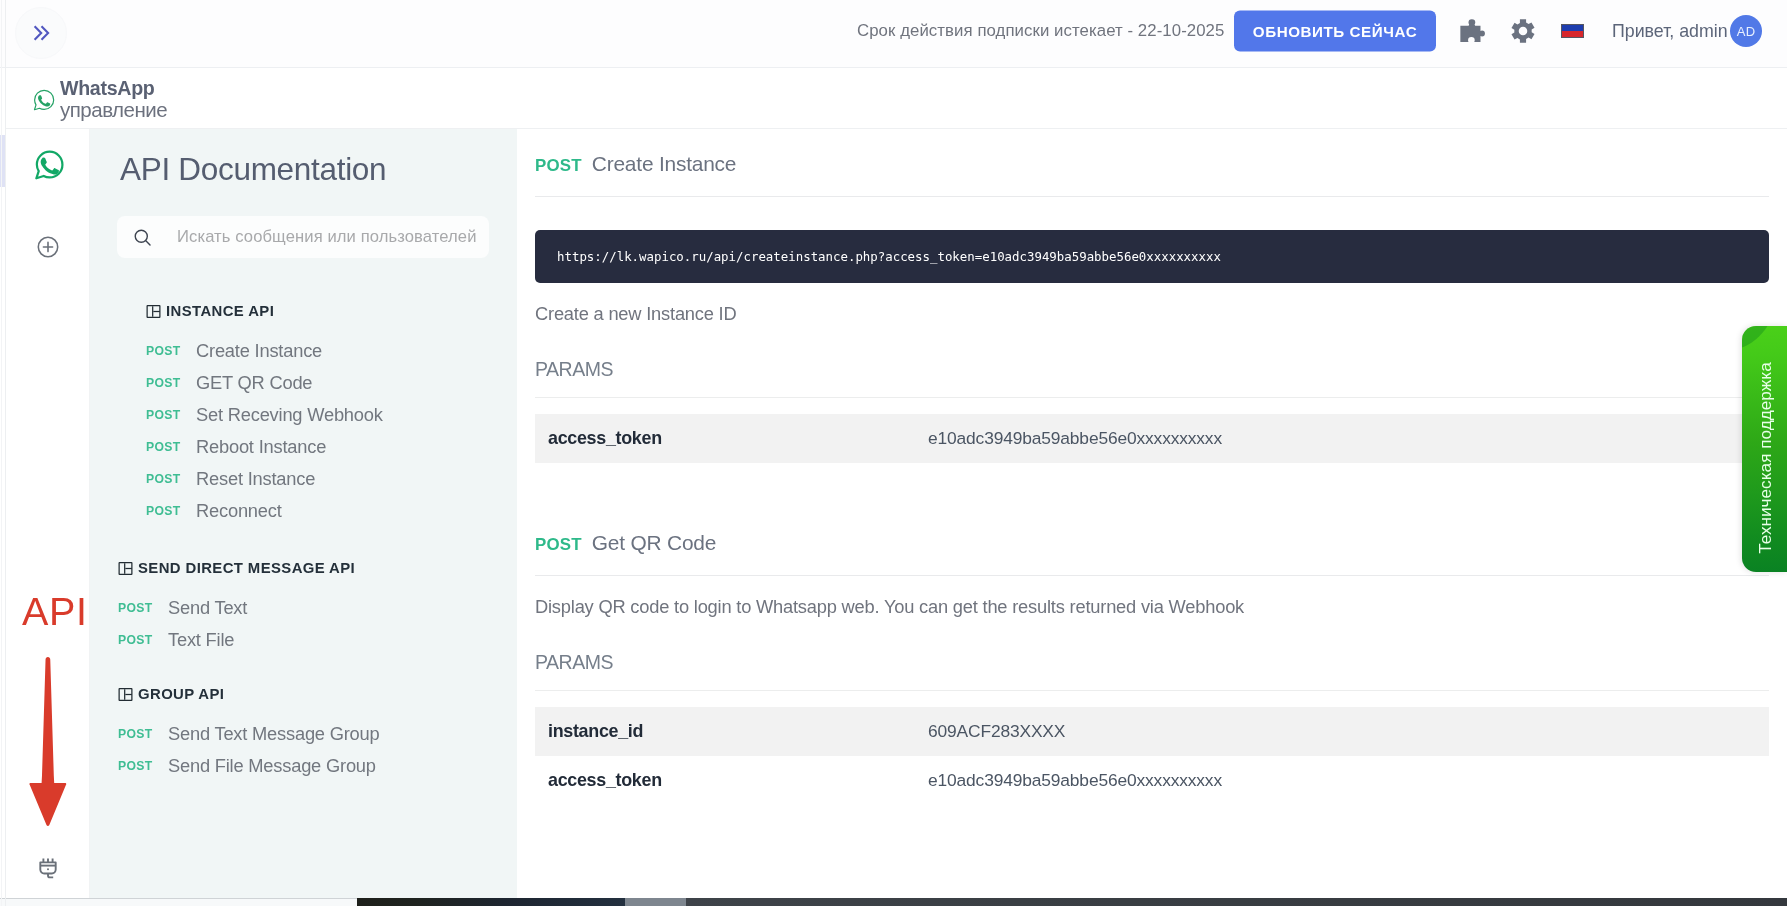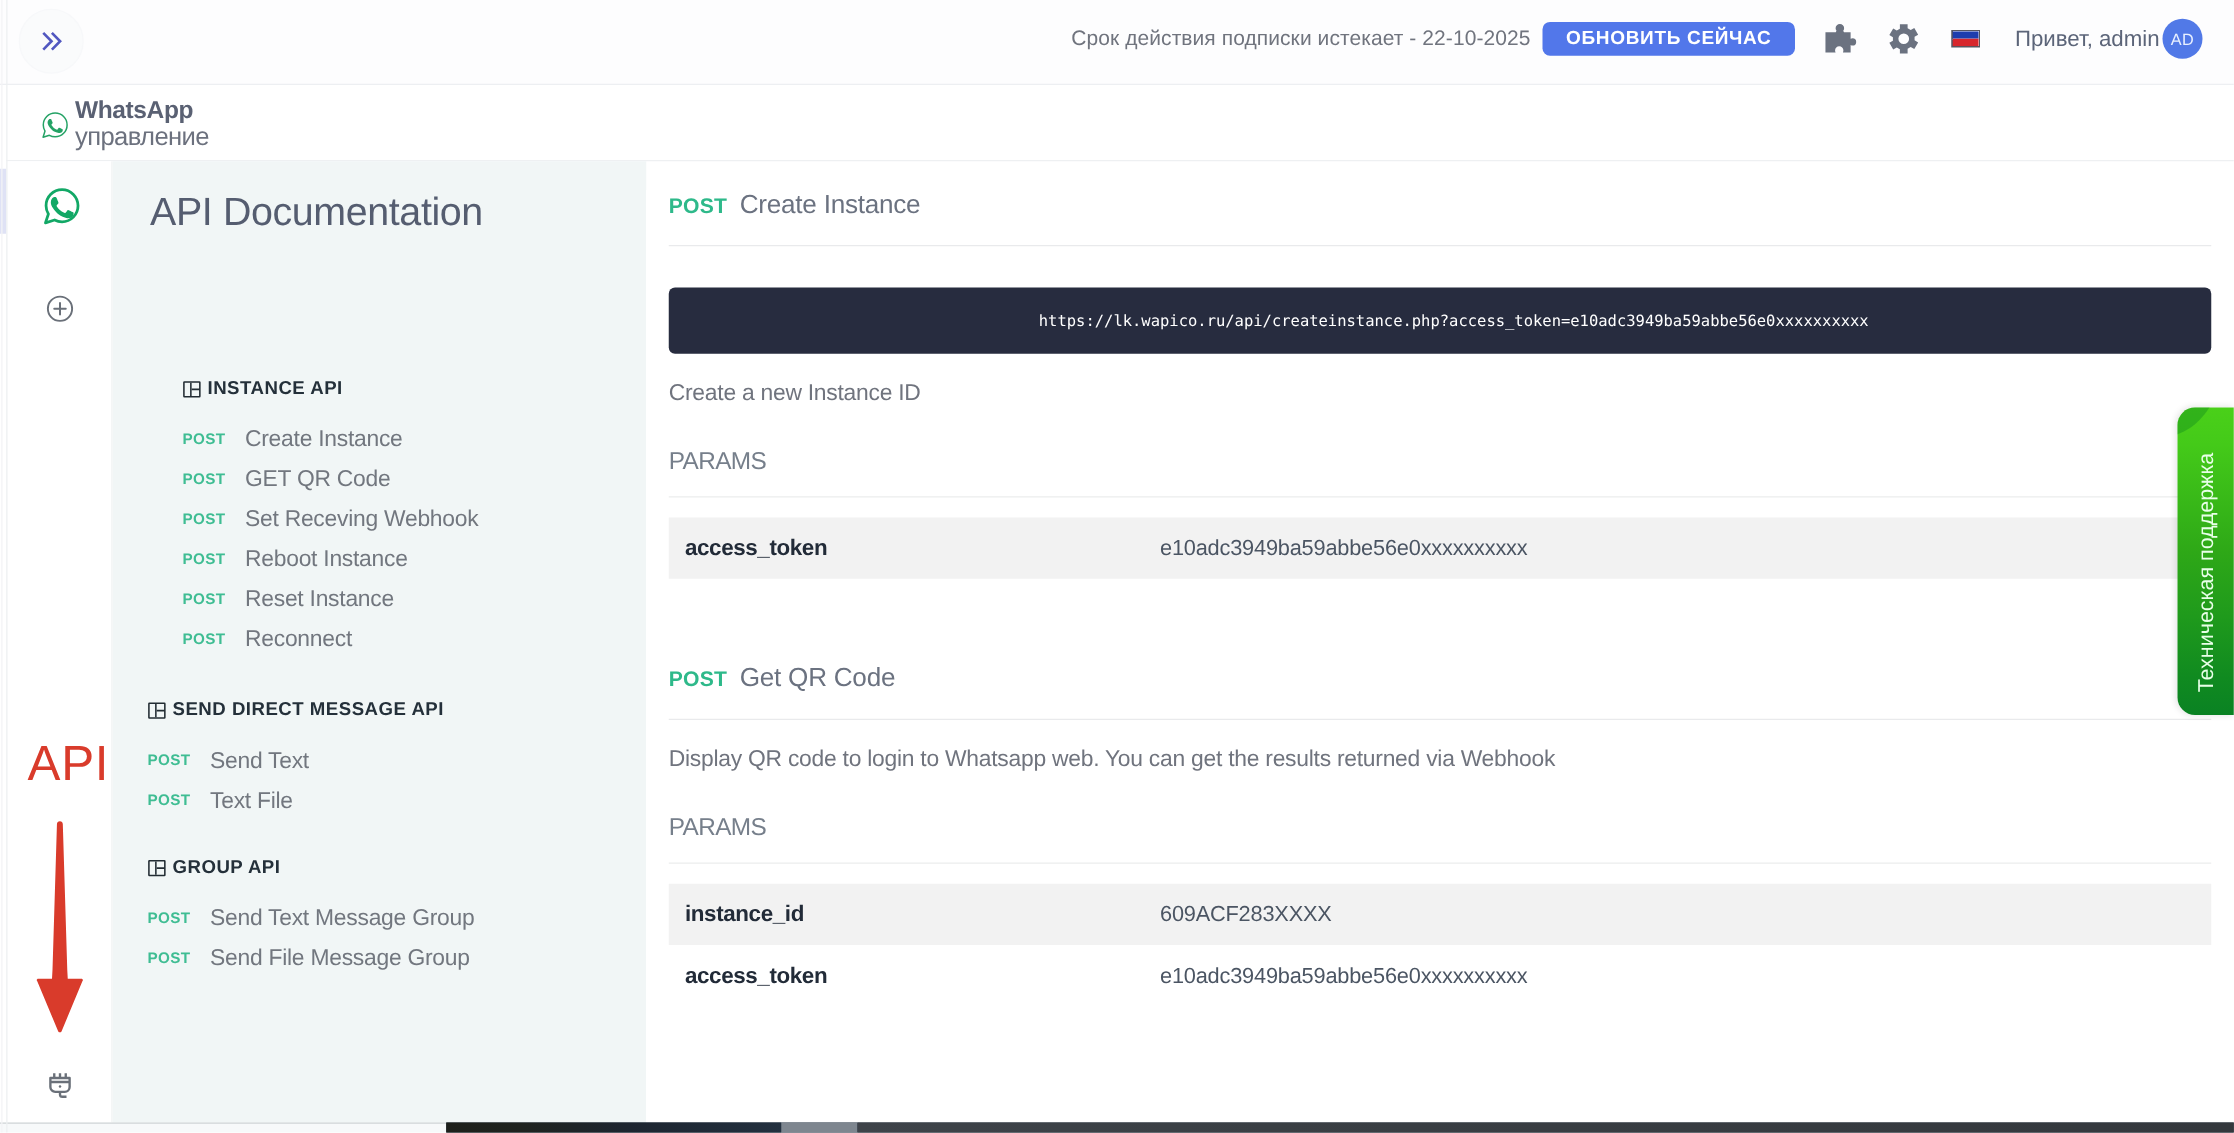--- a/index.html
+++ b/index.html
@@ -8,21 +8,21 @@
   body{font-family:"Liberation Sans",sans-serif;background:#ffffff;color:#5c6579;-webkit-font-smoothing:antialiased;}
 
   .pageedge{position:absolute;left:5px;top:0;width:1px;height:906px;background:#edeff1;z-index:5;}
   .pageedge2{position:absolute;left:1px;top:0;width:1px;height:906px;background:#f3f4f6;z-index:5;}
   
   .topbar{position:absolute;left:0;top:0;width:1787px;height:68px;background:#fdfdfe;border-bottom:1px solid #edeff2;}
   .collapse-btn{position:absolute;left:15px;top:7px;width:52px;height:52px;border-radius:50%;background:#fafbfc;border:1px solid #f7f8fa;display:flex;align-items:center;justify-content:center;cursor:pointer;}
   .topright{position:absolute;left:0;right:0;top:0;height:62px;}
   .topright > *{position:absolute;top:50%;transform:translateY(-50%);}
   .sub-note{left:857px;font-size:16.8px;color:#70747e;white-space:nowrap;letter-spacing:0.07px;}
-  .renew-btn{left:1234px;background:#5277ea;color:#fff;border-radius:6px;font-size:15.2px;font-weight:700;letter-spacing:.55px;width:202px;height:27px;white-space:nowrap;cursor:pointer;border:none;font-family:inherit;}
+  .renew-btn{left:1234px;background:#5277ea;color:#fff;border-radius:6px;font-size:15.2px;font-weight:700;letter-spacing:.55px;width:202px;height:41px;white-space:nowrap;cursor:pointer;border:none;font-family:inherit;}
   .ic-btn{display:flex;align-items:center;justify-content:center;cursor:pointer;}
   #puzzle-wrap{left:1458px;}
   #gear-wrap{left:1510px;}
   .flagbox{left:1562px;width:21px;height:12px;overflow:hidden;display:flex;flex-direction:column;box-shadow:0 0 0 1px rgba(30,30,45,.75);cursor:pointer;}
   .flagbox i{display:block;flex:1 1 33.33%;}
   .greet{left:1612px;font-size:17.8px;color:#5c6579;white-space:nowrap;}
   .avatar{left:1730px;width:32px;height:32px;border-radius:50%;background:#5179e7;color:#e8f0ff;font-size:13px;display:flex;align-items:center;justify-content:center;letter-spacing:.3px;cursor:pointer;}
 
   
   .brandbar{position:absolute;left:5px;top:68px;width:1782px;height:61px;background:#ffffff;border-bottom:1px solid #eef0f2;}
@@ -56,21 +56,21 @@
   .ep-m{font-size:12.2px;font-weight:700;color:#3fbd93;letter-spacing:.3px;width:50px;}
   .ep-l{font-size:18.3px;color:#72777f;letter-spacing:-.2px;}
 
   
   .main{position:absolute;left:517px;top:152px;width:1270px;height:754px;background:#ffffff;overflow:hidden;}
   .sec{position:absolute;left:0;width:1270px;}
   .sec-head{display:flex;align-items:baseline;padding-left:18px;}
   .sec-m{font-size:16.9px;font-weight:700;color:#2eb98a;letter-spacing:.2px;}
   .sec-t{margin-left:10px;font-size:20.9px;color:#6b7280;letter-spacing:-.2px;}
   .sec-rule{margin:20px 18px 0 18px;height:1px;background:#e9eaec;}
-  .code{margin:33px 18px 0 18px;background:#272c3f;border-radius:5px;height:53px;display:flex;align-items:center;padding-left:22px;justify-content:center;}
+  .code{margin:33px 18px 0 18px;background:#272c3f;border-radius:5px;height:53px;display:flex;align-items:center;padding-left:22px;}
   .code span{font-family:"DejaVu Sans Mono",monospace;font-size:12.4px;color:#ffffff;letter-spacing:0px;white-space:nowrap;}
   .desc{margin:20px 18px 0 18px;font-size:18.3px;color:#70747e;letter-spacing:-.2px;}
   .params-lbl{margin:33px 18px 0 18px;font-size:19.5px;color:#767f8b;letter-spacing:-.5px;}
   .params-rule{margin:16px 18px 16px 18px;height:1px;background:#eceded;}
   .prow{margin:0 18px;height:49px;display:flex;align-items:center;}
   .prow.odd{background:#f2f2f2;}
   .pname{width:393px;padding-left:13px;font-size:17.9px;font-weight:700;color:#222b38;letter-spacing:-.3px;}
   .pval{font-size:17.4px;color:#4b5563;letter-spacing:-.15px;}
 
   
@@ -162,20 +162,29 @@
   </div>
 </div>
 
 <div class="anno-api" style="color: rgb(217, 59, 43);">API</div>
 <svg class="anno-arrow" width="40" height="175" viewBox="0 0 40 175">
   <path d="M19.9 2 C18.5 2 17.6 3.0 17.55 4.4 L14.0 120.5 L13.6 128.0 L2.6 128.0 C1.5 128.0 1.0 129.2 1.8 130.0 L18.6 170.2 C19.2 171.1 20.6 171.1 21.2 170.2 L37.9 130.0 C38.7 129.2 38.2 128.0 37.1 128.0 L26.2 128.0 L25.8 120.5 L22.25 4.4 C22.2 3.0 21.3 2 19.9 2 Z" fill="#d93b2b" style="fill: rgb(217, 59, 43);"></path>
 </svg>
 
 <div class="sidebar">
   <div class="side-title">API Documentation</div>
+  <div class="searchbox">
+    <span style="margin:0 24px 0 15px;display:flex">
+      <svg width="21" height="21" viewBox="0 0 24 24" fill="none">
+        <circle cx="10.6" cy="10.6" r="6.9" stroke="#3d4450" stroke-width="1.6"></circle>
+        <path d="M15.8 15.8L20.6 20.6" stroke="#3d4450" stroke-width="1.6" stroke-linecap="round"></path>
+      </svg>
+    </span>
+    <input class="search-in" placeholder="Искать сообщения или пользователей" style="">
+  </div>
   <div id="sidebar-groups">
       <div class="grp" style="top: 174px; margin-left: 28px;">
         <div class="grp-head">
           <svg width="15" height="15" viewBox="0 0 24 24" fill="none">
             <rect x="1.8" y="2.6" width="20.4" height="18.8" rx="0.6" stroke="#222c33" stroke-width="2.0"></rect>
             <path d="M10.7 3.6v16.8" stroke="#222c33" stroke-width="2.0"></path>
             <path d="M11.7 12h10.5" stroke="#222c33" stroke-width="2.0"></path>
           </svg>
           <div class="grp-title">INSTANCE API</div>
         </div>

